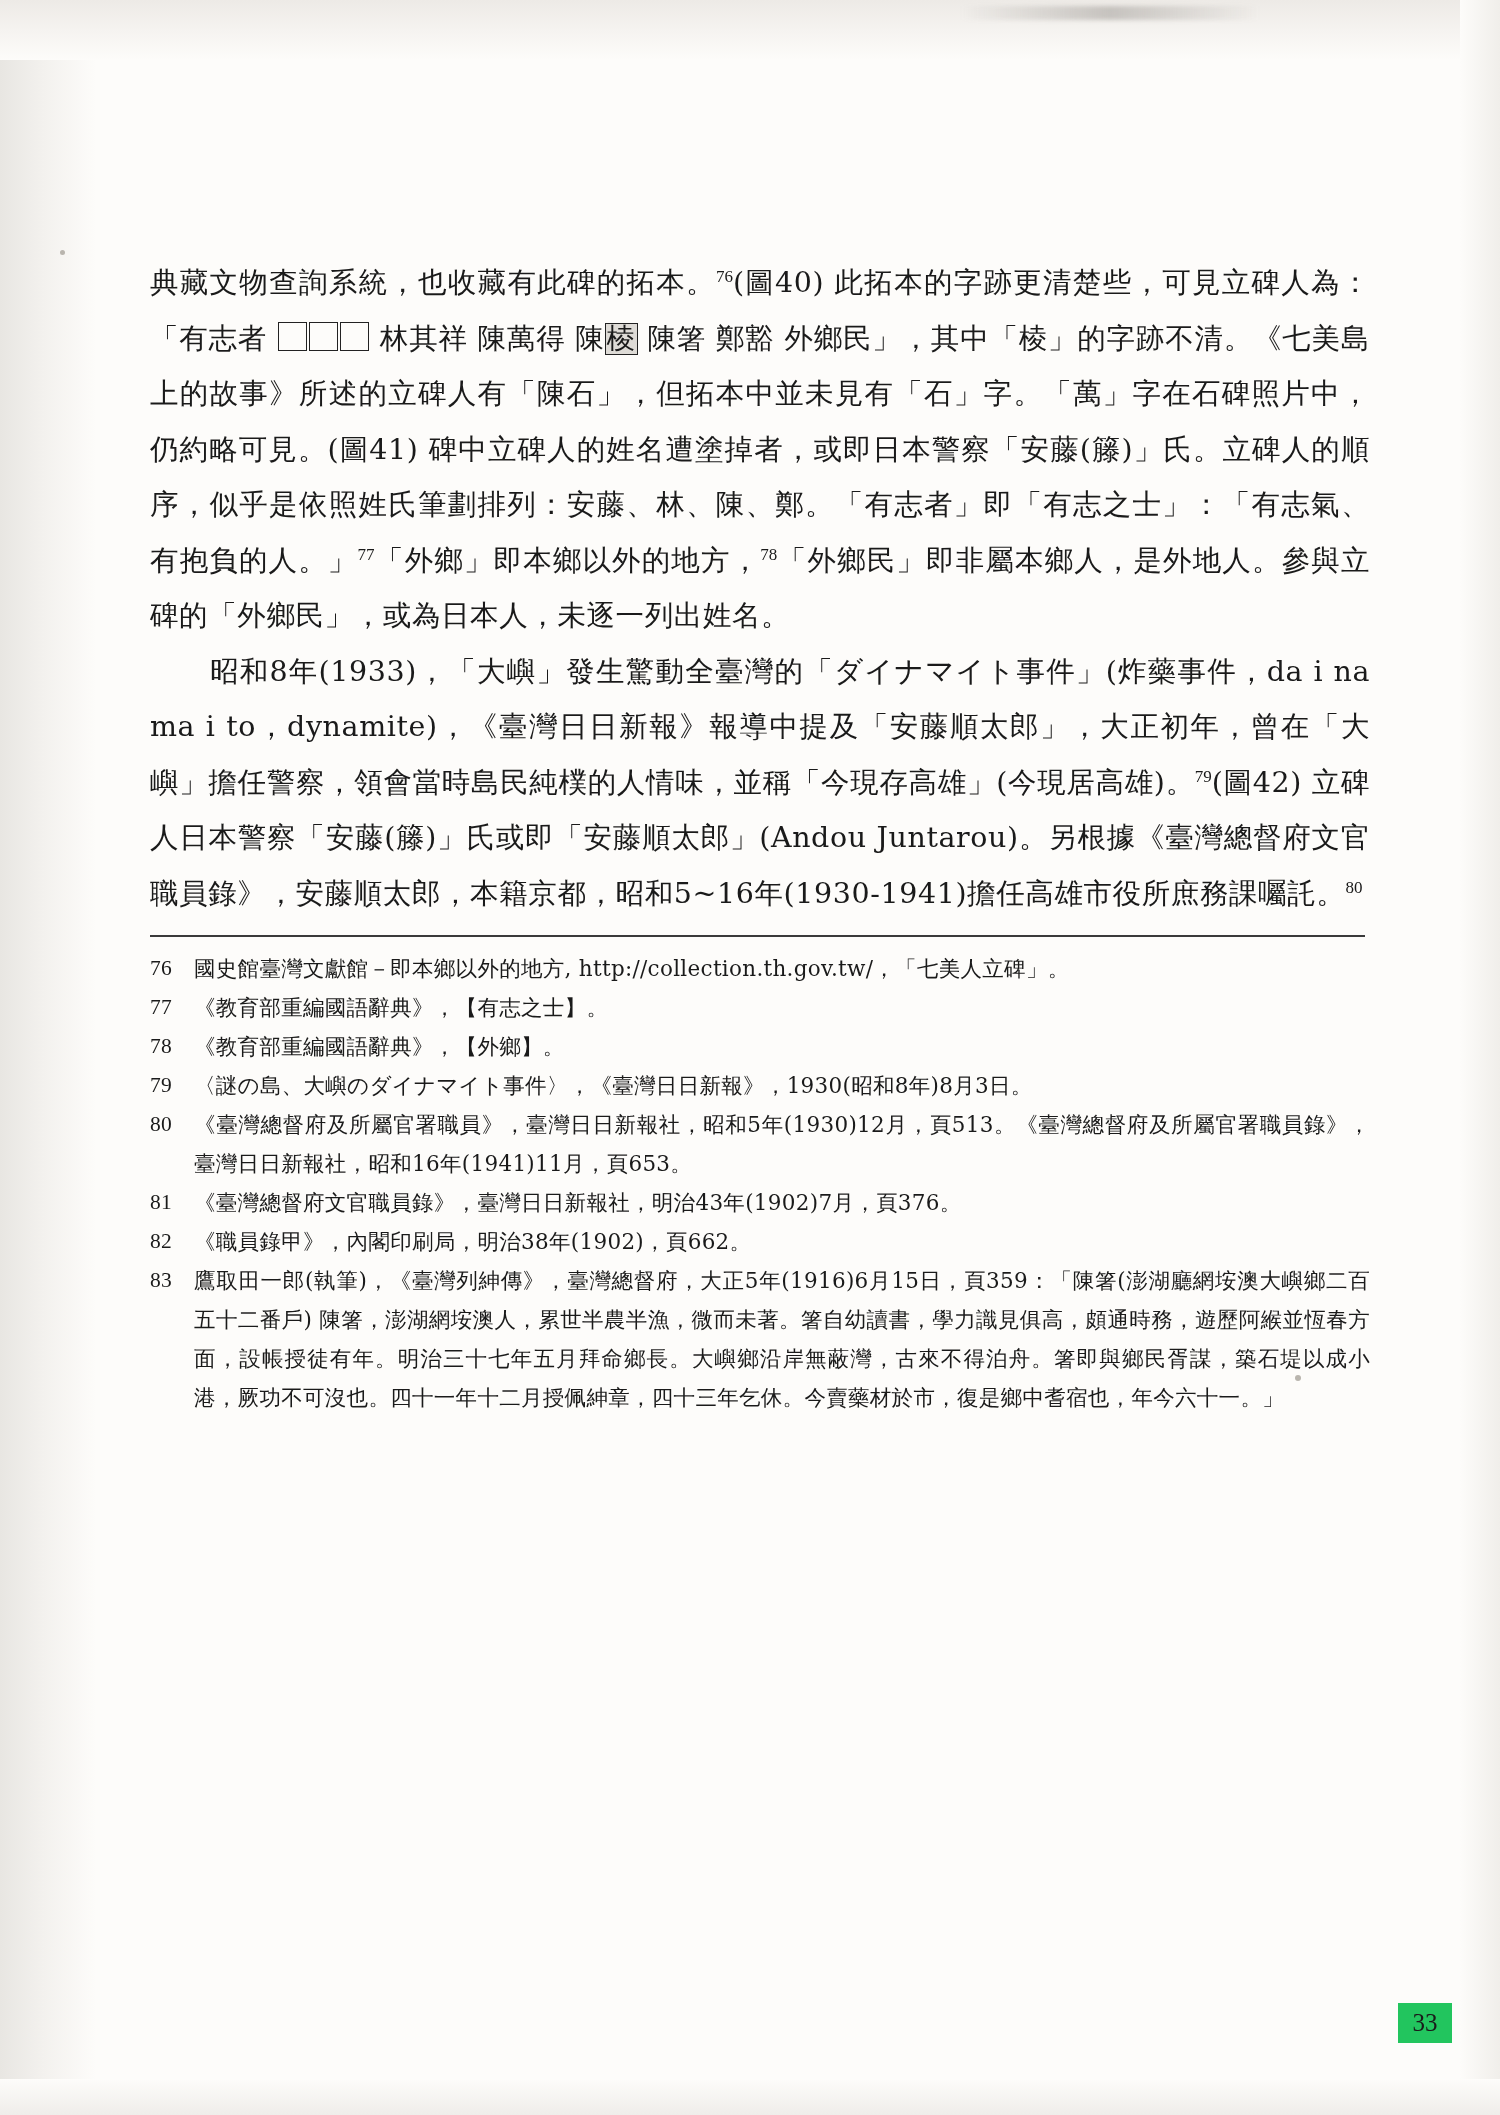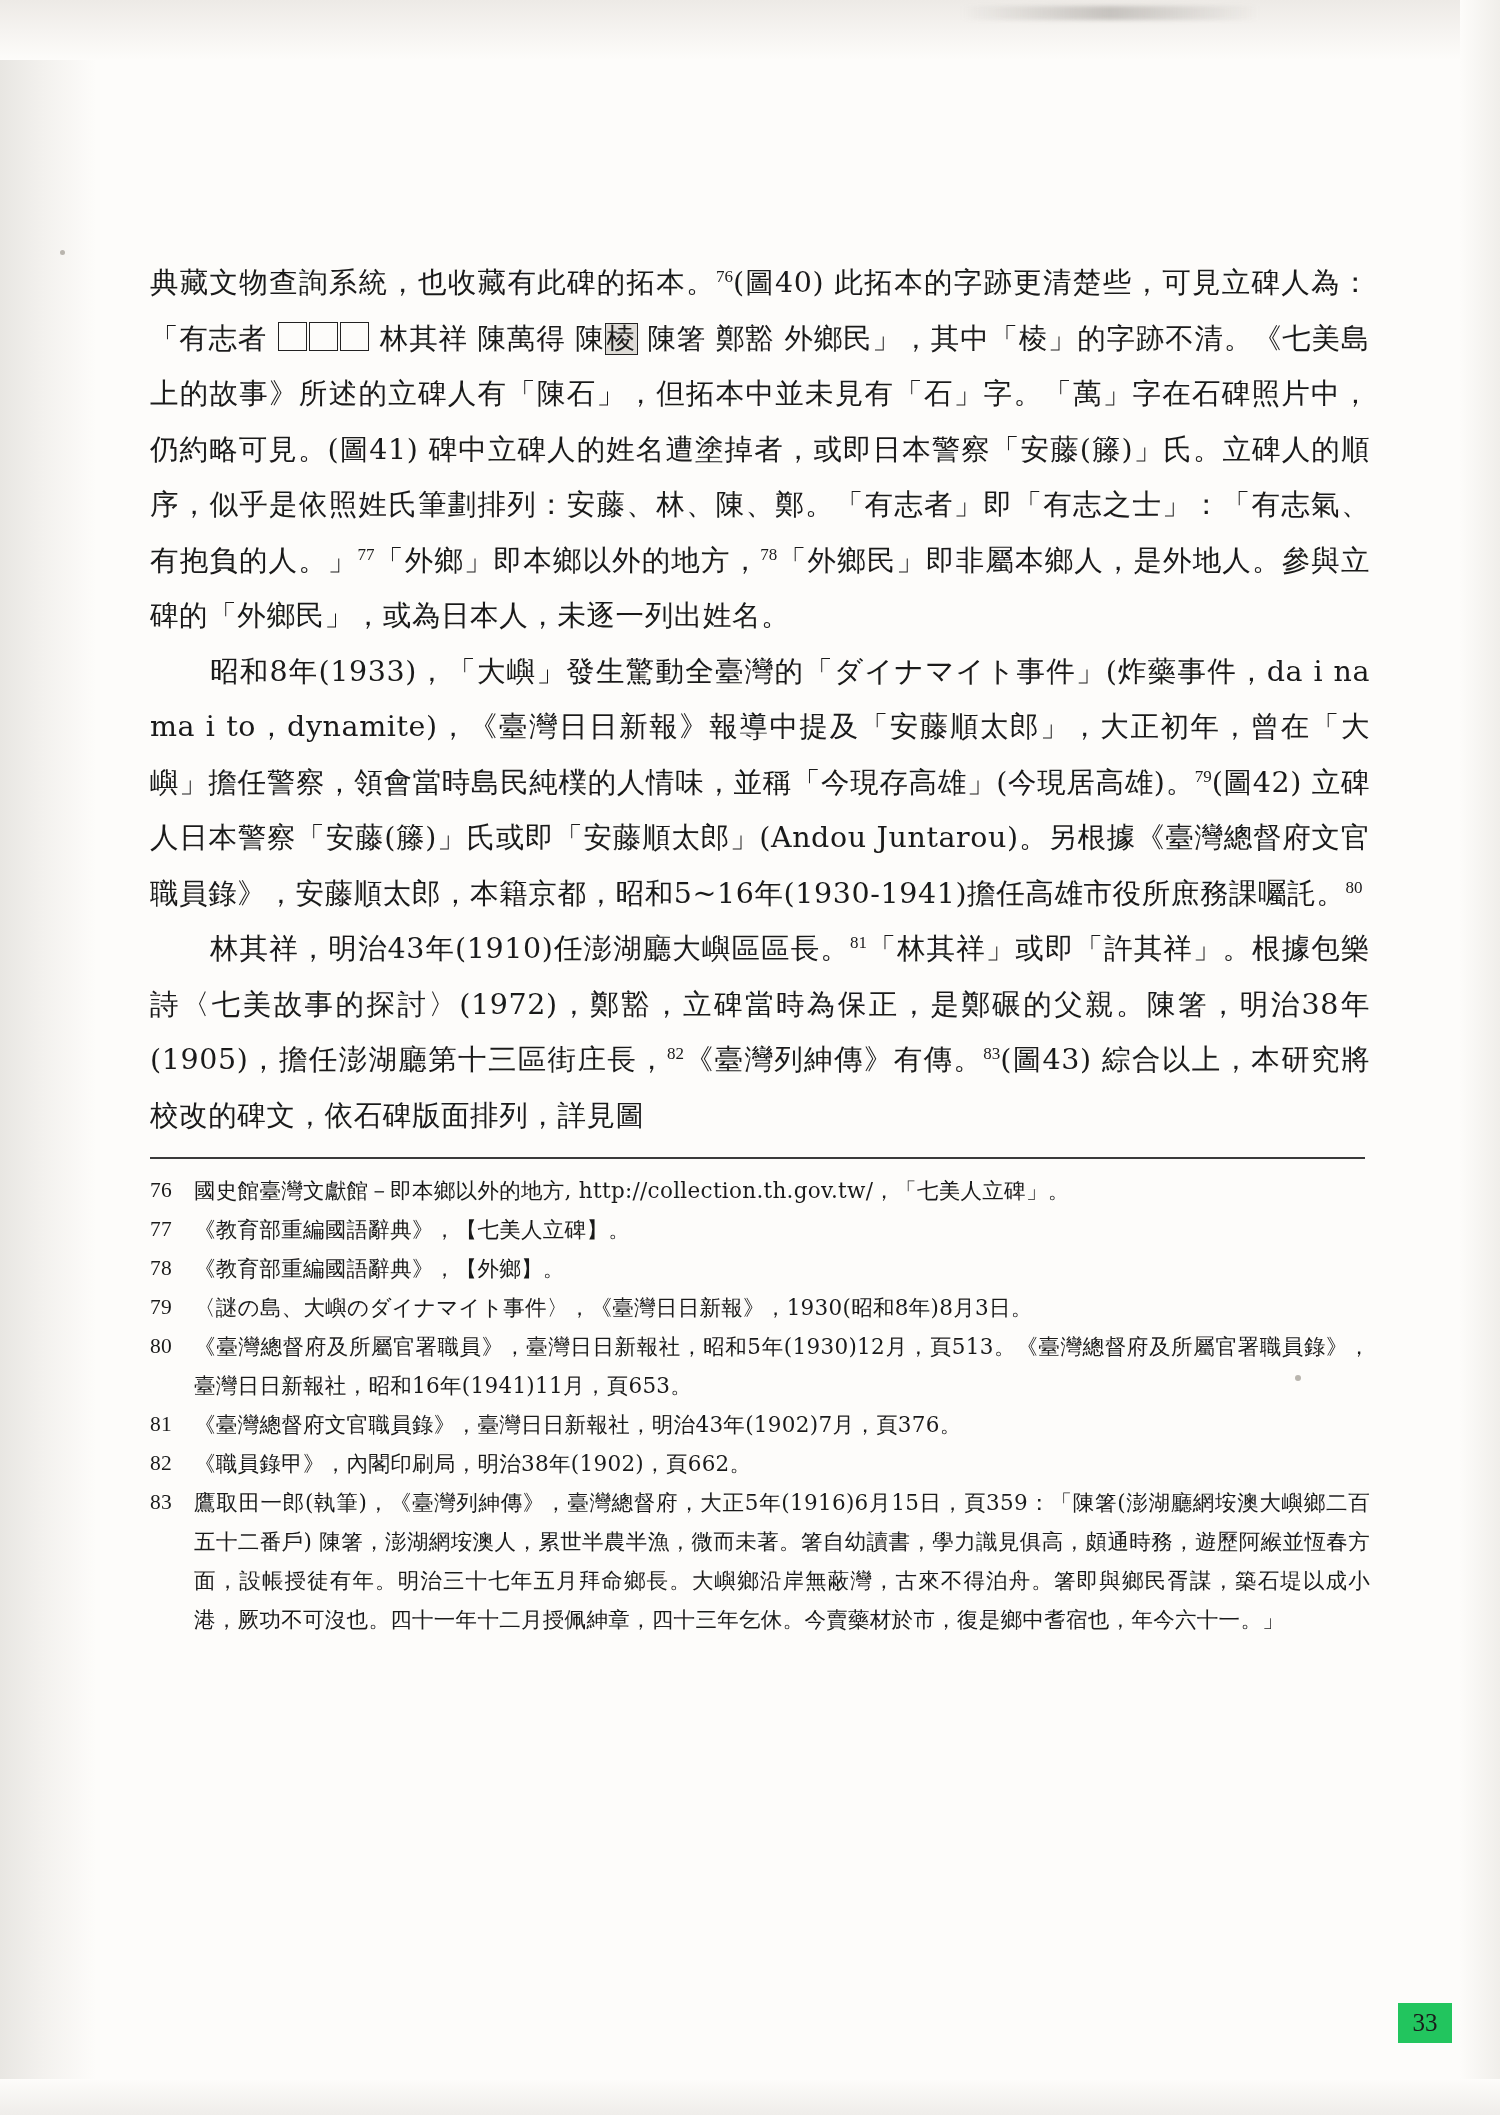--- a/index.html
+++ b/index.html
@@ -171,36 +171,35 @@
   <div class="speck" style="left:1295px;top:1375px;width:6px;height:6px;"></div>
 
   <div class="content">
 
     <div class="body-block">
 
       <p class="para"><span>典藏文物查詢系統，也收藏有此碑的拓本。</span><span class="sup latin">76</span><span>(圖40) 此拓本的字跡更清楚些，可見立碑人為：「有志者 </span><span class="boxchar"></span><span class="boxchar"></span><span class="boxchar"></span><span> 林其祥 陳萬得 陳</span><span class="framed">棱</span><span> 陳箸 鄭豁 外鄉民」，其中「棱」的字跡不清。《七美島上的故事》所述的立碑人有「陳石」，但拓本中並未見有「石」字。「萬」字在石碑照片中，仍約略可見。(圖41) 碑中立碑人的姓名遭塗掉者，或即日本警察「安藤(籐)」氏。立碑人的順序，似乎是依照姓氏筆劃排列：安藤、林、陳、鄭。「有志者」即「有志之士」：「有志氣、有抱負的人。」</span><span class="sup latin">77</span><span>「外鄉」即本鄉以外的地方，</span><span class="sup latin">78</span><span>「外鄉民」即非屬本鄉人，是外地人。參與立碑的「外鄉民」，或為日本人，未逐一列出姓名。</span></p>
 
       <p class="para indent"><span>昭和8年(1933)，「大嶼」發生驚動全臺灣的「ダイナマイト事件」(炸藥事件，da i na ma i to，dynamite)，《臺灣日日新報》報導中提及「安藤順太郎」，大正初年，曾在「大嶼」擔任警察，領會當時島民純樸的人情味，並稱「今現存高雄」(今現居高雄)。</span><span class="sup latin">79</span><span>(圖42) 立碑人日本警察「安藤(籐)」氏或即「安藤順太郎」(Andou Juntarou)。另根據《臺灣總督府文官職員錄》，安藤順太郎，本籍京都，昭和5~16年(1930-1941)擔任高雄市役所庶務課囑託。</span><span class="sup latin">80</span></p>
 
-      <p class="para indent"><span>林其祥，明治43年(1910)任澎湖廳大嶼區區長。</span><span class="sup latin">81</span><span>「林其祥」或即「許其祥」。根據包樂詩〈七美故事的探討〉(1972)，鄭豁，立碑當時為保正，是鄭碾的父親。陳箸，明治38年(1905)，擔任澎湖廳第十三區街庄長，</span><span class="sup latin">82</span><span>《臺灣列紳傳》有傳。</span><span class="sup latin">83</span><span>(圖43) 綜合以上，本研究將校改的碑文，依石碑版面排列，詳見圖</span></p>
 
     </div>
 
     <div class="fn-rule"></div>
 
     <div class="footnotes">
 
       <div class="fn">
         <span class="fn-num">76</span>
         <span class="fn-text">國史館臺灣文獻館－即本鄉以外的地方, http://collection.th.gov.tw/，「七美人立碑」。</span>
       </div>
 
       <div class="fn">
         <span class="fn-num">77</span>
-        <span class="fn-text">《教育部重編國語辭典》，【七美人立碑】。</span>
+        <span class="fn-text">《教育部重編國語辭典》，【有志之士】。</span>
       </div>
 
       <div class="fn">
         <span class="fn-num">78</span>
         <span class="fn-text">《教育部重編國語辭典》，【外鄉】。</span>
       </div>
 
       <div class="fn">
         <span class="fn-num">79</span>
         <span class="fn-text">〈謎の島、大嶼のダイナマイト事件〉，《臺灣日日新報》，1930(昭和8年)8月3日。</span>

